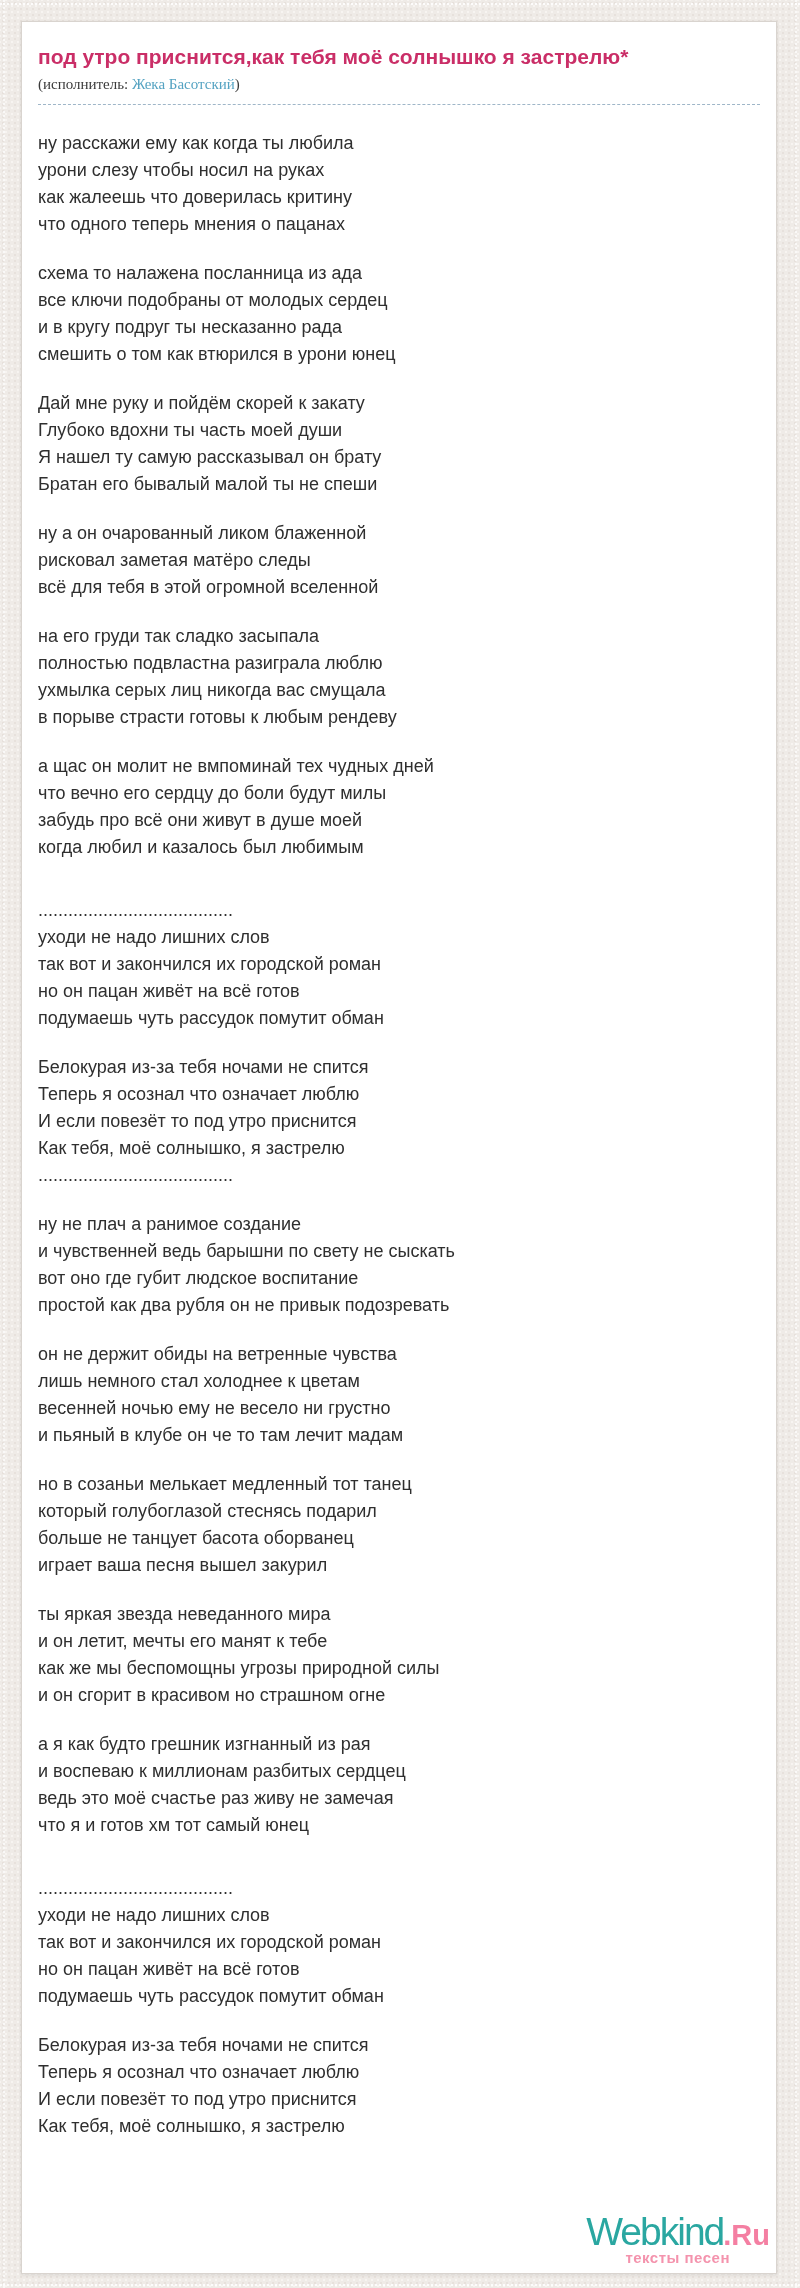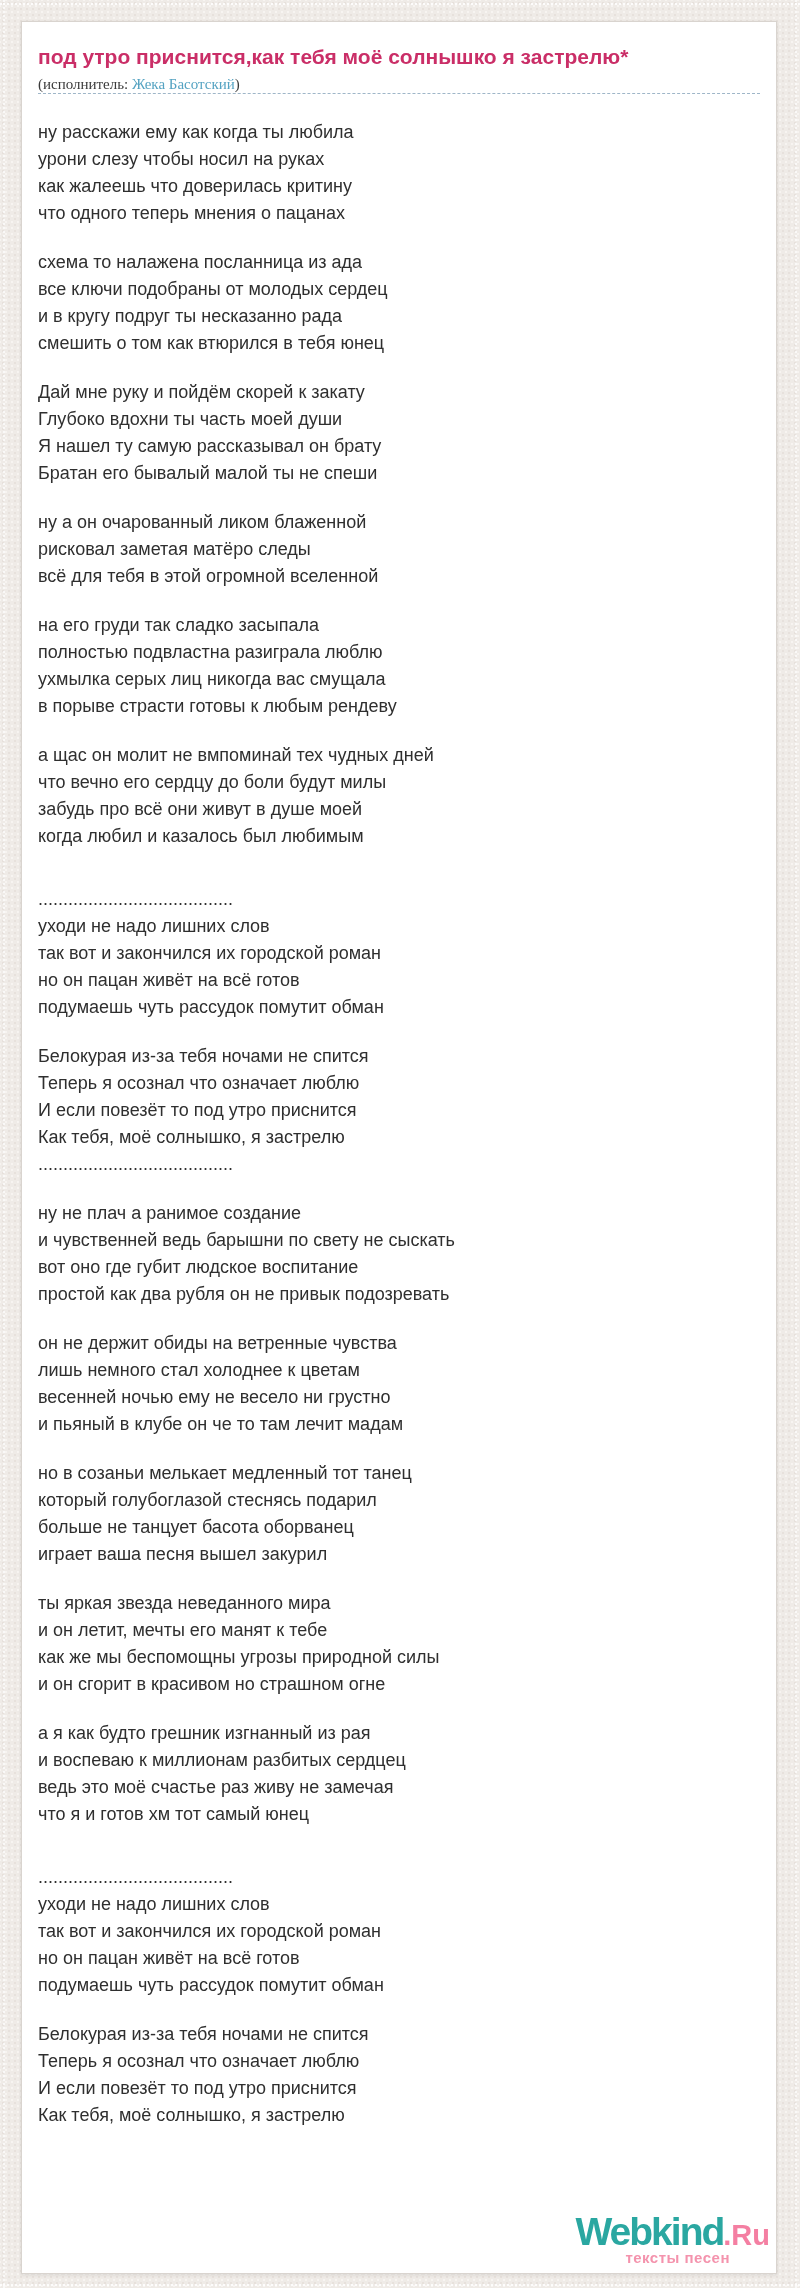--- a/index.html
+++ b/index.html
@@ -32,21 +32,21 @@
     height: 2253px;
     box-sizing: border-box;
     background: #ffffff;
     border: 1px solid #d9d4cf;
     box-shadow: 0 1px 3px rgba(0,0,0,.10);
     padding: 0 16px;
   }
 
   .song-header {
     border-bottom: 1px dashed var(--dash-color, #9fb6c8);
-    padding-bottom: 0;
+    padding-bottom: 11px;
   }
   .song-title {
     margin: 23px 0 7px 0;
     font-size: 21px;
     line-height: 24px;
     font-weight: bold;
     color: var(--title-color, #ca2e67);
   }
   .artist-line {
     font-size: 15px;
@@ -73,21 +73,21 @@
     position: absolute;
     right: 6px;
     bottom: 8px;
     text-align: right;
     text-decoration: none;
     line-height: 1;
     cursor: pointer;
   }
   .logo .brand {
     font-size: 39px;
-    font-weight: bold;
+    font-weight: normal;
     letter-spacing: -2px;
     color: var(--brand-teal, #2aa7a1);
     margin-top: 24px;
   }
   .logo .tld {
     font-size: 29px;
     font-weight: bold;
     color: var(--brand-pink, #f47fa2);
   }
   .logo .tagline {
@@ -120,21 +120,21 @@
         <p class="stanza">
           <span class="lyric-line">ну расскажи ему как когда ты любила</span>
           <span class="lyric-line">урони слезу чтобы носил на руках</span>
           <span class="lyric-line">как жалеешь что доверилась критину</span>
           <span class="lyric-line">что одного теперь мнения о пацанах</span>
         </p>
         <p class="stanza">
           <span class="lyric-line">схема то налажена посланница из ада</span>
           <span class="lyric-line">все ключи подобраны от молодых сердец</span>
           <span class="lyric-line">и в кругу подруг ты несказанно рада</span>
-          <span class="lyric-line">смешить о том как втюрился в тебя юнец</span>
+          <span class="lyric-line">смешить о том как втюрился в урони юнец</span>
         </p>
         <p class="stanza">
           <span class="lyric-line">Дай мне руку и пойдём скорей к закату</span>
           <span class="lyric-line">Глубоко вдохни ты часть моей души</span>
           <span class="lyric-line">Я нашел ту самую рассказывал он брату</span>
           <span class="lyric-line">Братан его бывалый малой ты не спеши</span>
         </p>
         <p class="stanza">
           <span class="lyric-line">ну а он очарованный ликом блаженной</span>
           <span class="lyric-line">рисковал заметая матёро следы</span>

